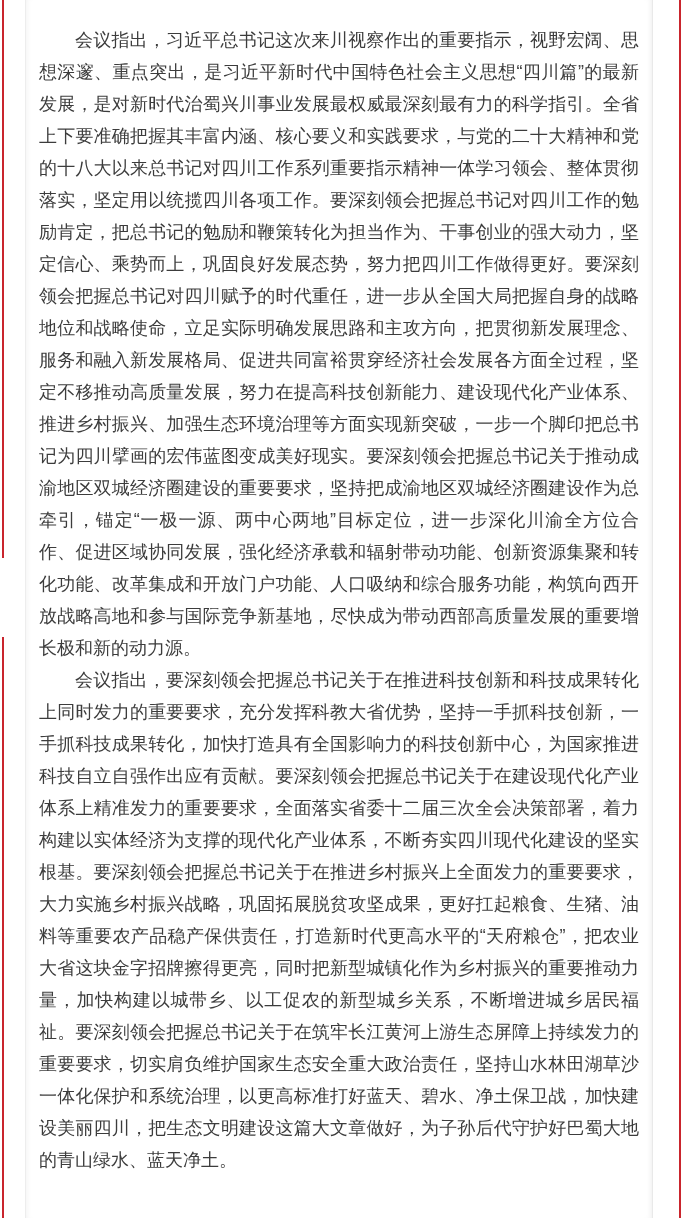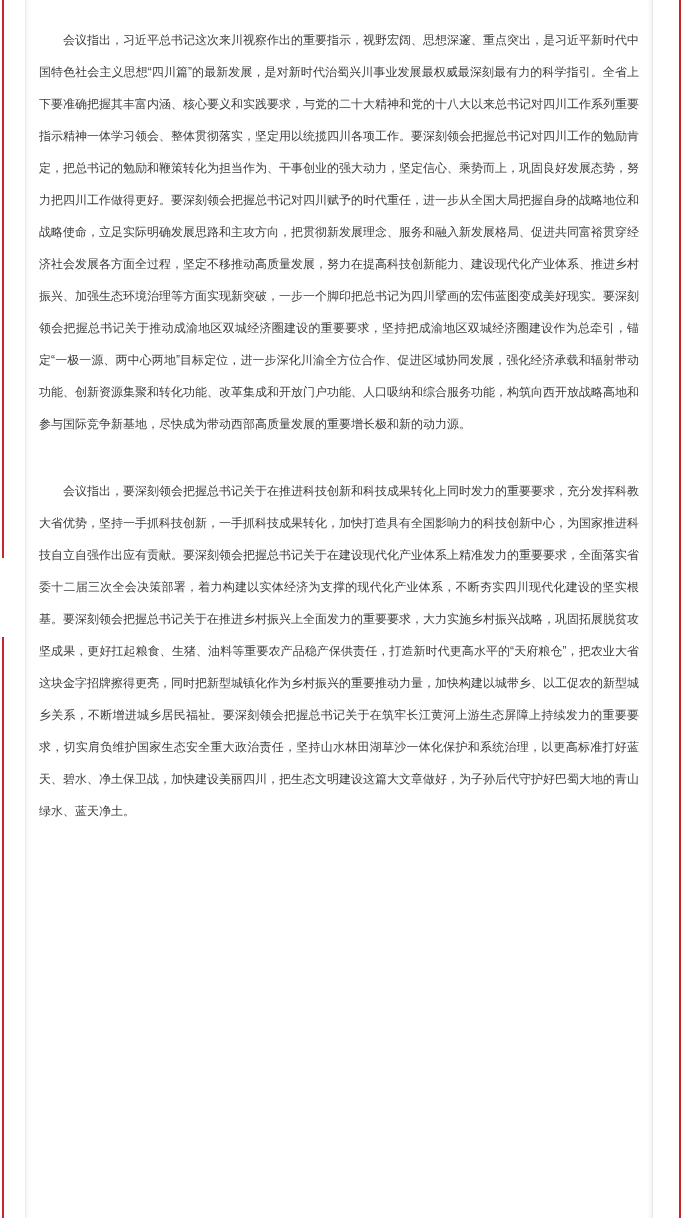--- a/index.html
+++ b/index.html
@@ -38,33 +38,32 @@
     background: #ffffff;
     border-left: 1px solid #ededed;
     border-right: 1px solid #e9e9e9;
     box-shadow: inset 5px 0 6px -5px rgba(0,0,0,0.07),
                 inset -5px 0 6px -5px rgba(0,0,0,0.09);
     box-sizing: border-box;
   }
   .article-content {
     padding: 24px 13px 0 13px;
     color: #3c3c3c;
-    font-size: 12px;
+    font-size: 18px;
     line-height: 32px;
     text-align: justify;
     text-justify: inter-ideograph;
     word-break: break-all;
     letter-spacing: 0;
   }
   .article-content p {
     margin: 0;
     text-indent: 2em;
   }
   .article-content p + p {
-    margin-top: 35px;
   }
 </style>
 </head>
 <body>
 
 <div class="page">
 
   <span class="red-line red-left-top"></span>
   <span class="red-line red-left-bottom"></span>
   <span class="red-line red-right"></span>

